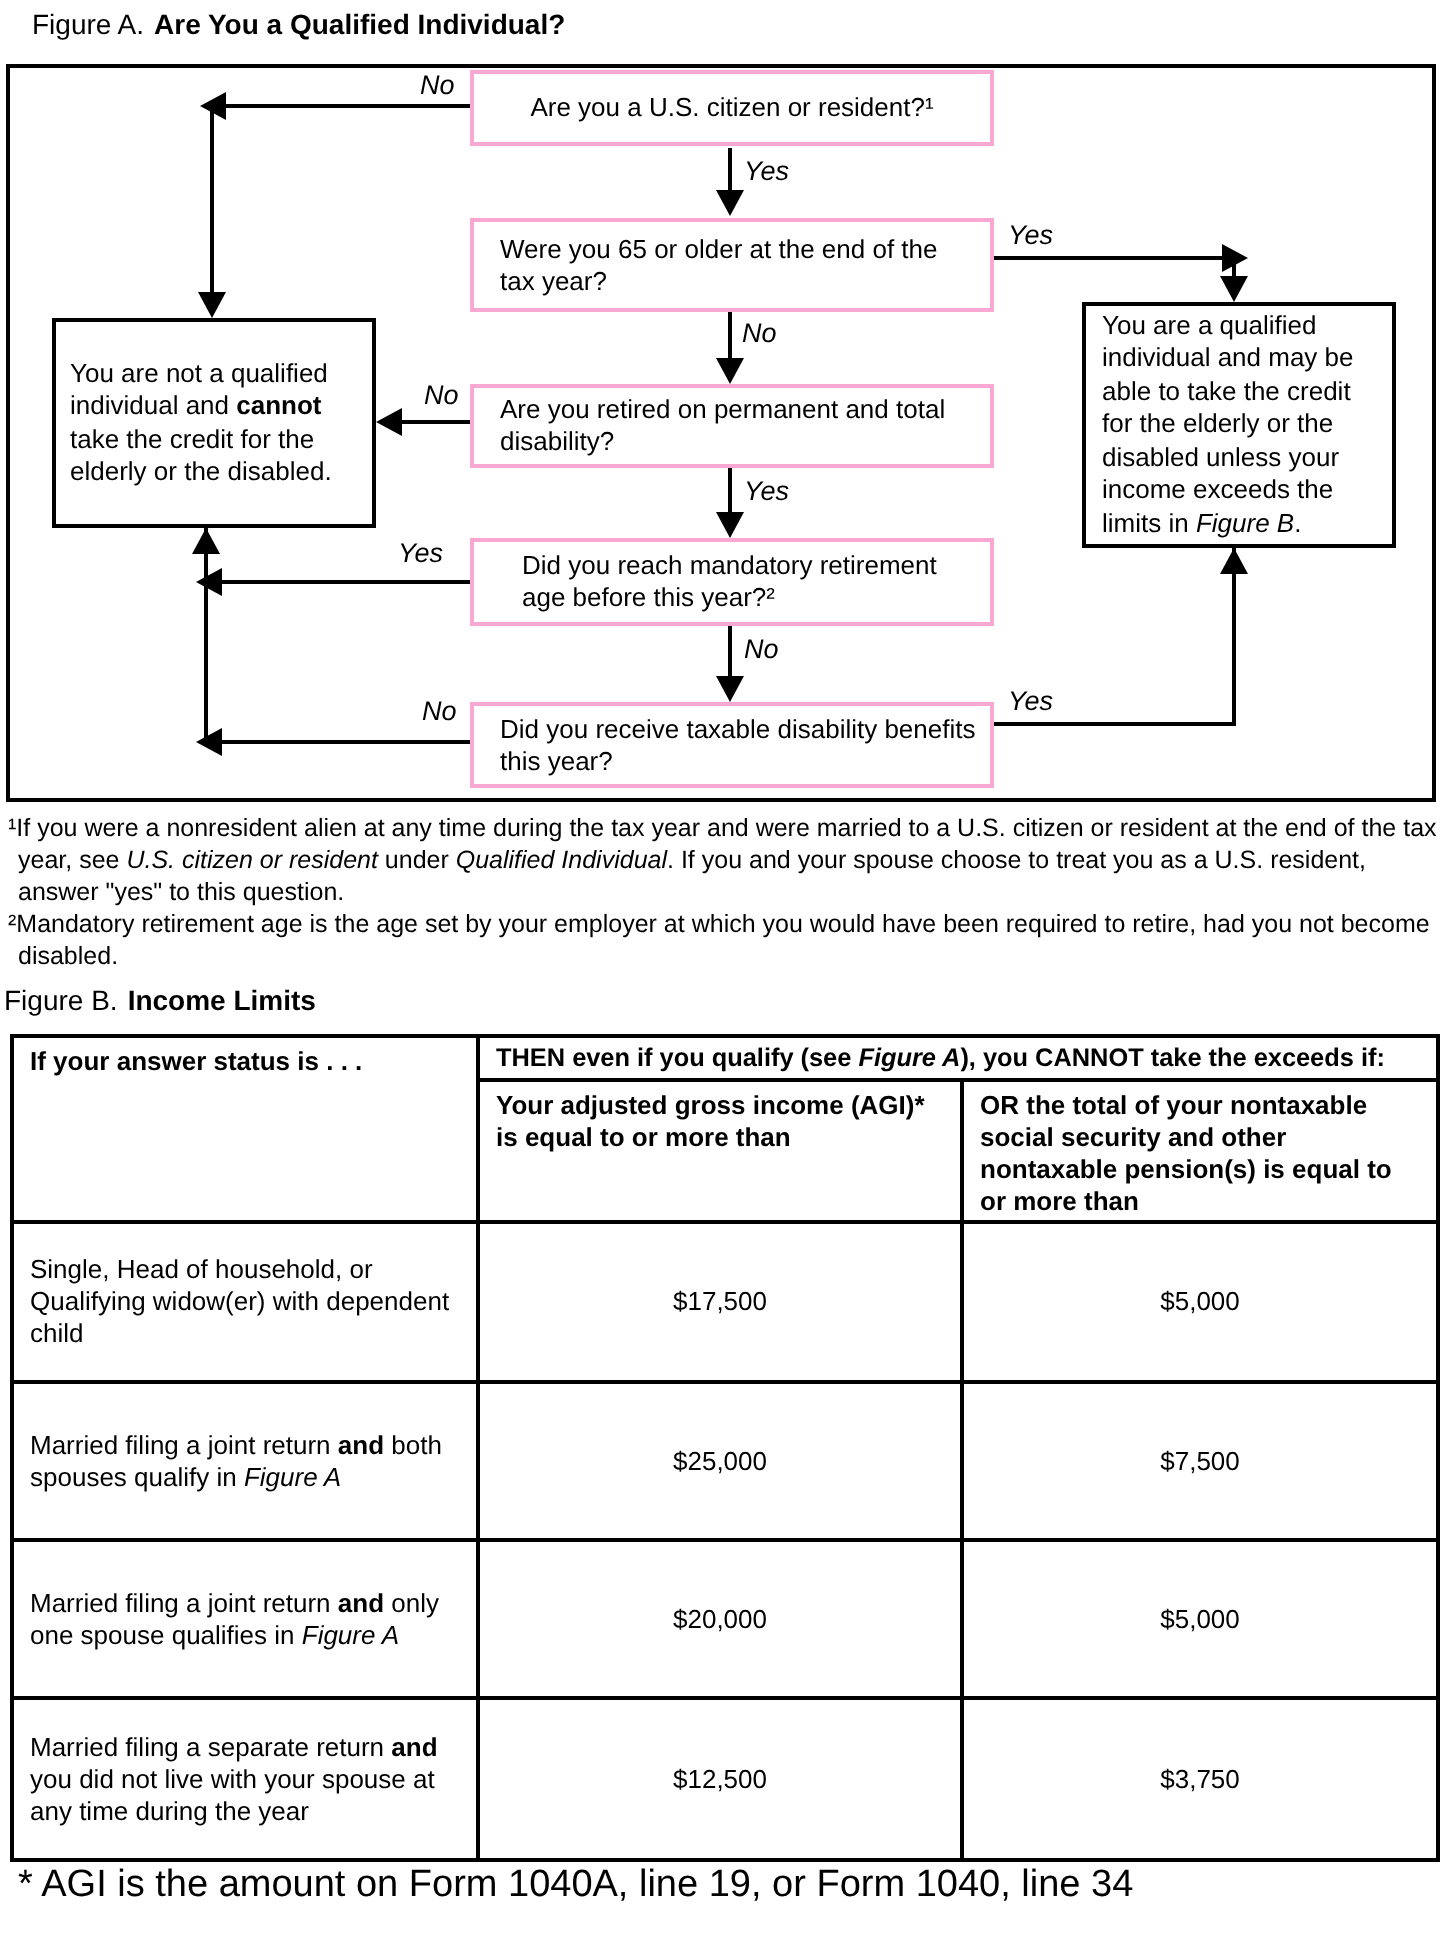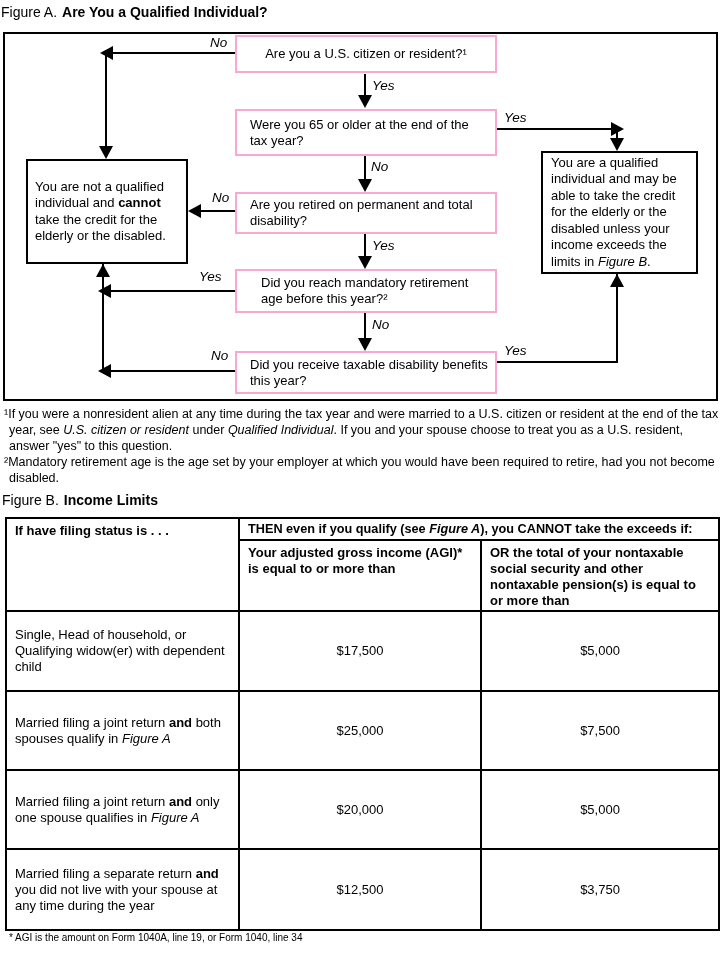--- a/index.html
+++ b/index.html
@@ -70,31 +70,31 @@
   }
   .limits-table th { text-align: left; font-weight: bold; }
   th.filing   { vertical-align: top; padding: 4px 6px 0 8px; }
   th.then-hdr { font-size: 12.7px; padding: 2px 2px 2px 8px; white-space: nowrap; }
   th.sub-hdr  { vertical-align: top; padding: 4px 6px 0 8px; }
   td.status   { vertical-align: middle; padding: 4px 8px 4px 8px; }
   td.amount   { vertical-align: middle; text-align: center; padding: 2px; }
 
   .table-footnote {
     position: absolute; left: 9px; top: 932px;
-    font-size: 10px; white-space: nowrap;
+    font-size: 19px; white-space: nowrap;
   }
   .it { font-style: italic; }
   .bd { font-weight: bold; text-align: center; }
 </style>
 </head>
 <body>
 
 <div class="page">
 
-  <div class="fig-title" style="left:1px; top:4px;text-align:center;">
+  <div class="fig-title" style="left:16px; top:4px;text-align:center;">
     <span class="prefix">Figure A.</span><span class="bold">Are You a Qualified Individual?</span>
   </div>
 
   <div class="fc-border"></div>
 
   <div class="qbox center" style="left:235px; top:35px; width:262px; height:38px;">
     <span>Are you a U.S. citizen or resident?¹</span>
   </div>
   <div class="qbox" style="left:235px; top:109px; width:262px; height:47px;">
     <span>Were you 65 or older at the end of the tax year?</span>
@@ -166,21 +166,21 @@
   </div>
 
   <table class="limits-table">
     <colgroup>
       <col style="width:233px">
       <col style="width:242px">
       <col style="width:238px">
     </colgroup>
     <tbody>
         <tr style="height:22px;">
-      <th class="filing" rowspan="2">If have filing status is . . .</th>
+      <th class="filing" rowspan="2">If your answer status is . . .</th>
       <th class="then-hdr" colspan="2"><span>THEN even if you qualify (see </span><span class="it">Figure A</span><span>), you CANNOT take the exceeds if:</span></th>
     </tr>
     <tr style="height:71px;">
       <th class="sub-hdr">Your adjusted gross income (AGI)* is equal to or more than</th>
       <th class="sub-hdr">OR the total of your nontaxable social security and other nontaxable pension(s) is equal to or more than</th>
     </tr>
     <tr style="height:80px;">
       <td class="status"><span>Single, Head of household, or Qualifying widow(er) with dependent child</span><span class="bd"></span><span></span><span class="it"></span></td>
       <td class="amount">$17,500</td>
       <td class="amount">$5,000</td>

